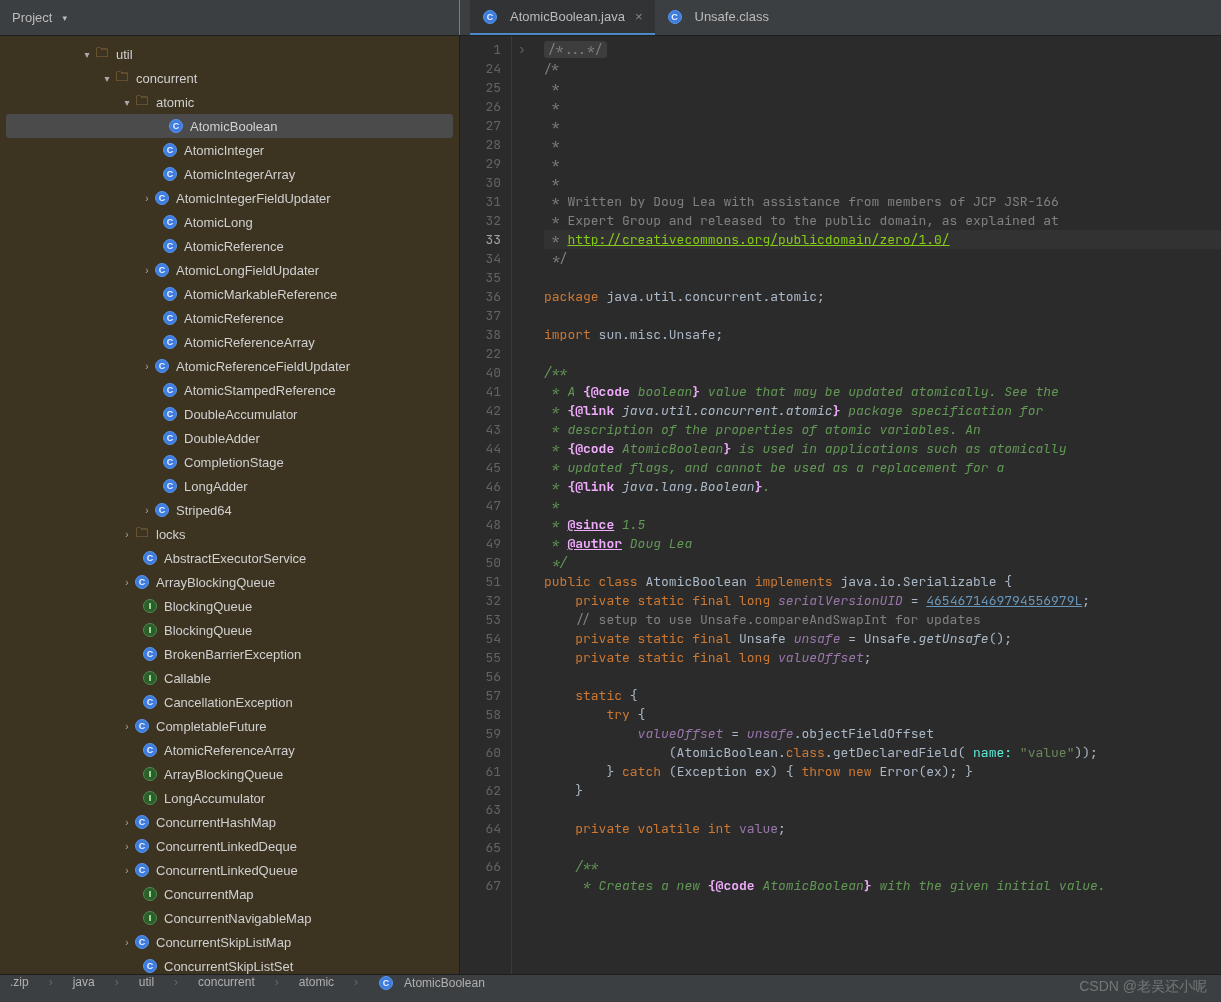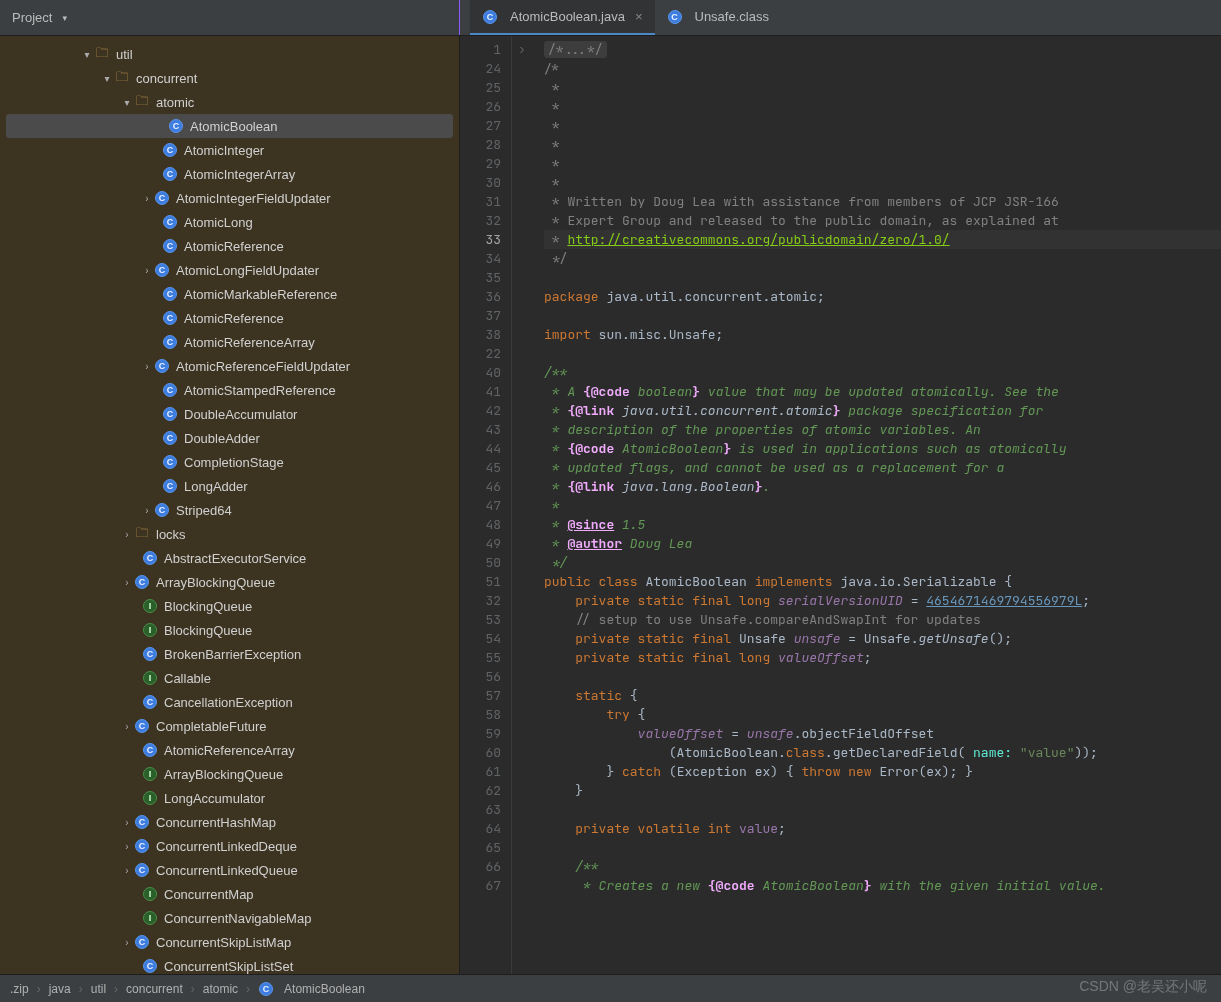--- a/index.html
+++ b/index.html
@@ -141,23 +141,23 @@
   .c-num { color: #6897bb; text-decoration: underline; }
   .c-purple { color: #9876aa; }
   .c-link { color: #84cc16; text-decoration: underline; }
   .c-fold { background:#3d3d3d; border-radius:3px; padding:0 4px; color:#808080; }
   .c-hint { color:#5eead4; font-style:normal; }
   .breadcrumb {
     height: 28px;
     background: #3c3f41;
     border-top: 1px solid #1e1e1e;
     display: flex;
-    align-items: center;
+    align-items: flex-start;
     padding: 0 10px;
-    gap: 8px;
+    gap: 20px;
     font-size: 12px;
     color: #b0b0b0;
   }
   .breadcrumb .sep { color: #666; }
   .watermark {
     position: absolute;
     right: 14px;
     bottom: 6px;
     color: rgba(255,255,255,.28);
     font-size: 14px;

